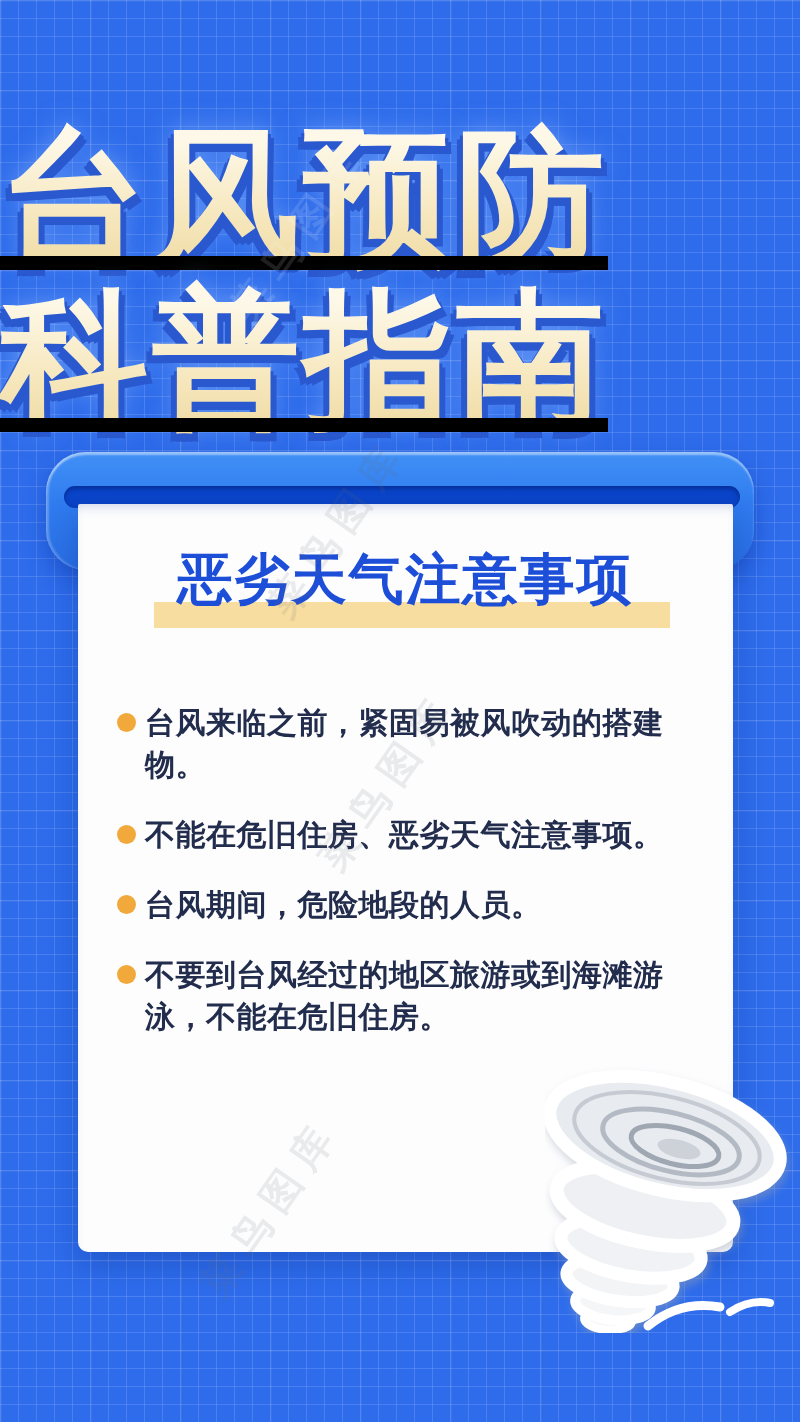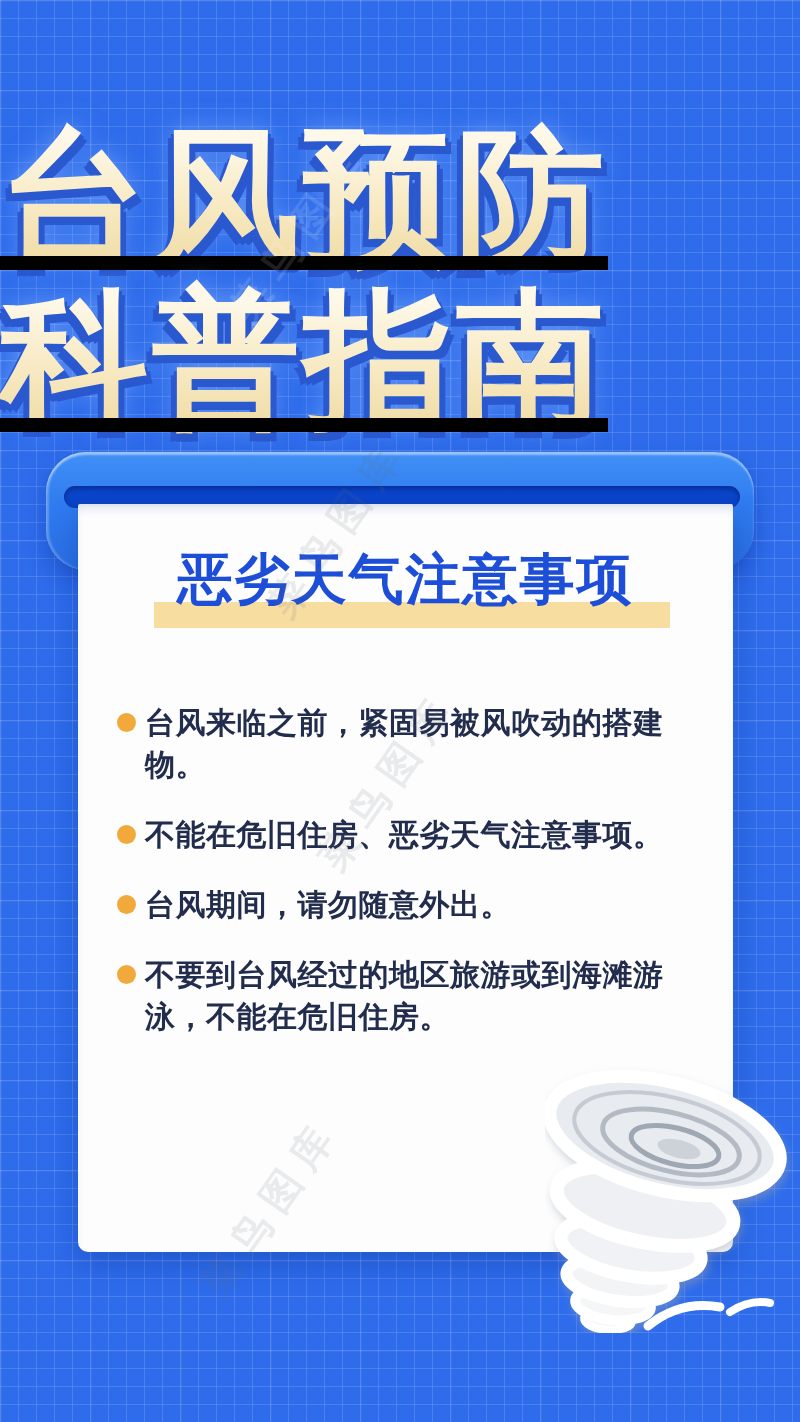--- a/index.html
+++ b/index.html
@@ -123,21 +123,21 @@
 <div class="clip-bar"></div>
 <div class="clip-slot"></div>
 
 <div class="card">
   <div class="heading-highlight"></div>
   <h2 class="card-heading">恶劣天气注意事项</h2>
 
   <ul class="bullet-list">
     <li class="bullet-item">台风来临之前，紧固易被风吹动的搭建物。</li>
     <li class="bullet-item">不能在危旧住房、恶劣天气注意事项。</li>
-    <li class="bullet-item">台风期间，请勿随意外出。</li>
+    <li class="bullet-item">台风期间，危险地段的人员。</li>
     <li class="bullet-item">不要到台风经过的地区旅游或到海滩游泳，不能在危旧住房。</li>
   </ul>
 </div>
 
 <span class="watermark wm-light wm-1">菜鸟图库</span>
 <span class="watermark wm-gray wm-2">菜鸟图库</span>
 <span class="watermark wm-gray wm-3">菜鸟图库</span>
 <span class="watermark wm-gray wm-4">菜鸟图库</span>
 
 <svg class="tornado" width="258" height="285" viewBox="0 0 258 285" xmlns="http://www.w3.org/2000/svg">

